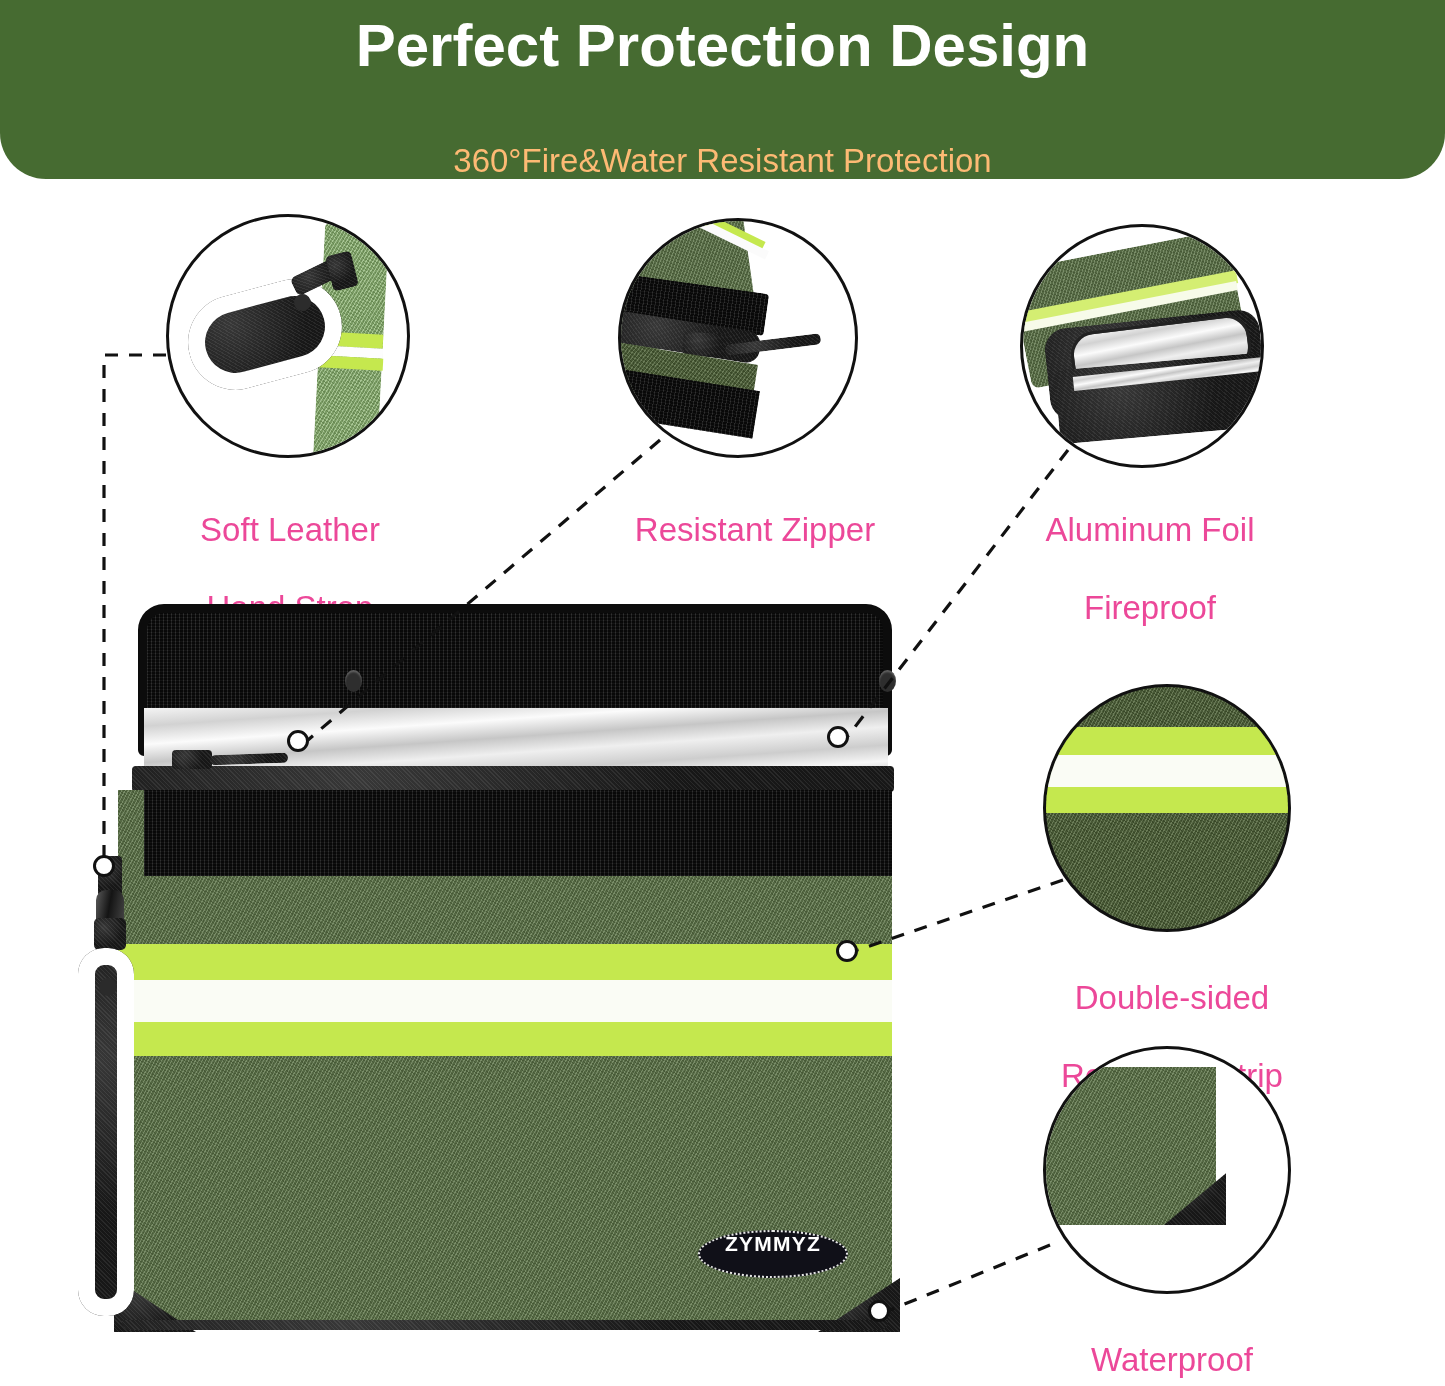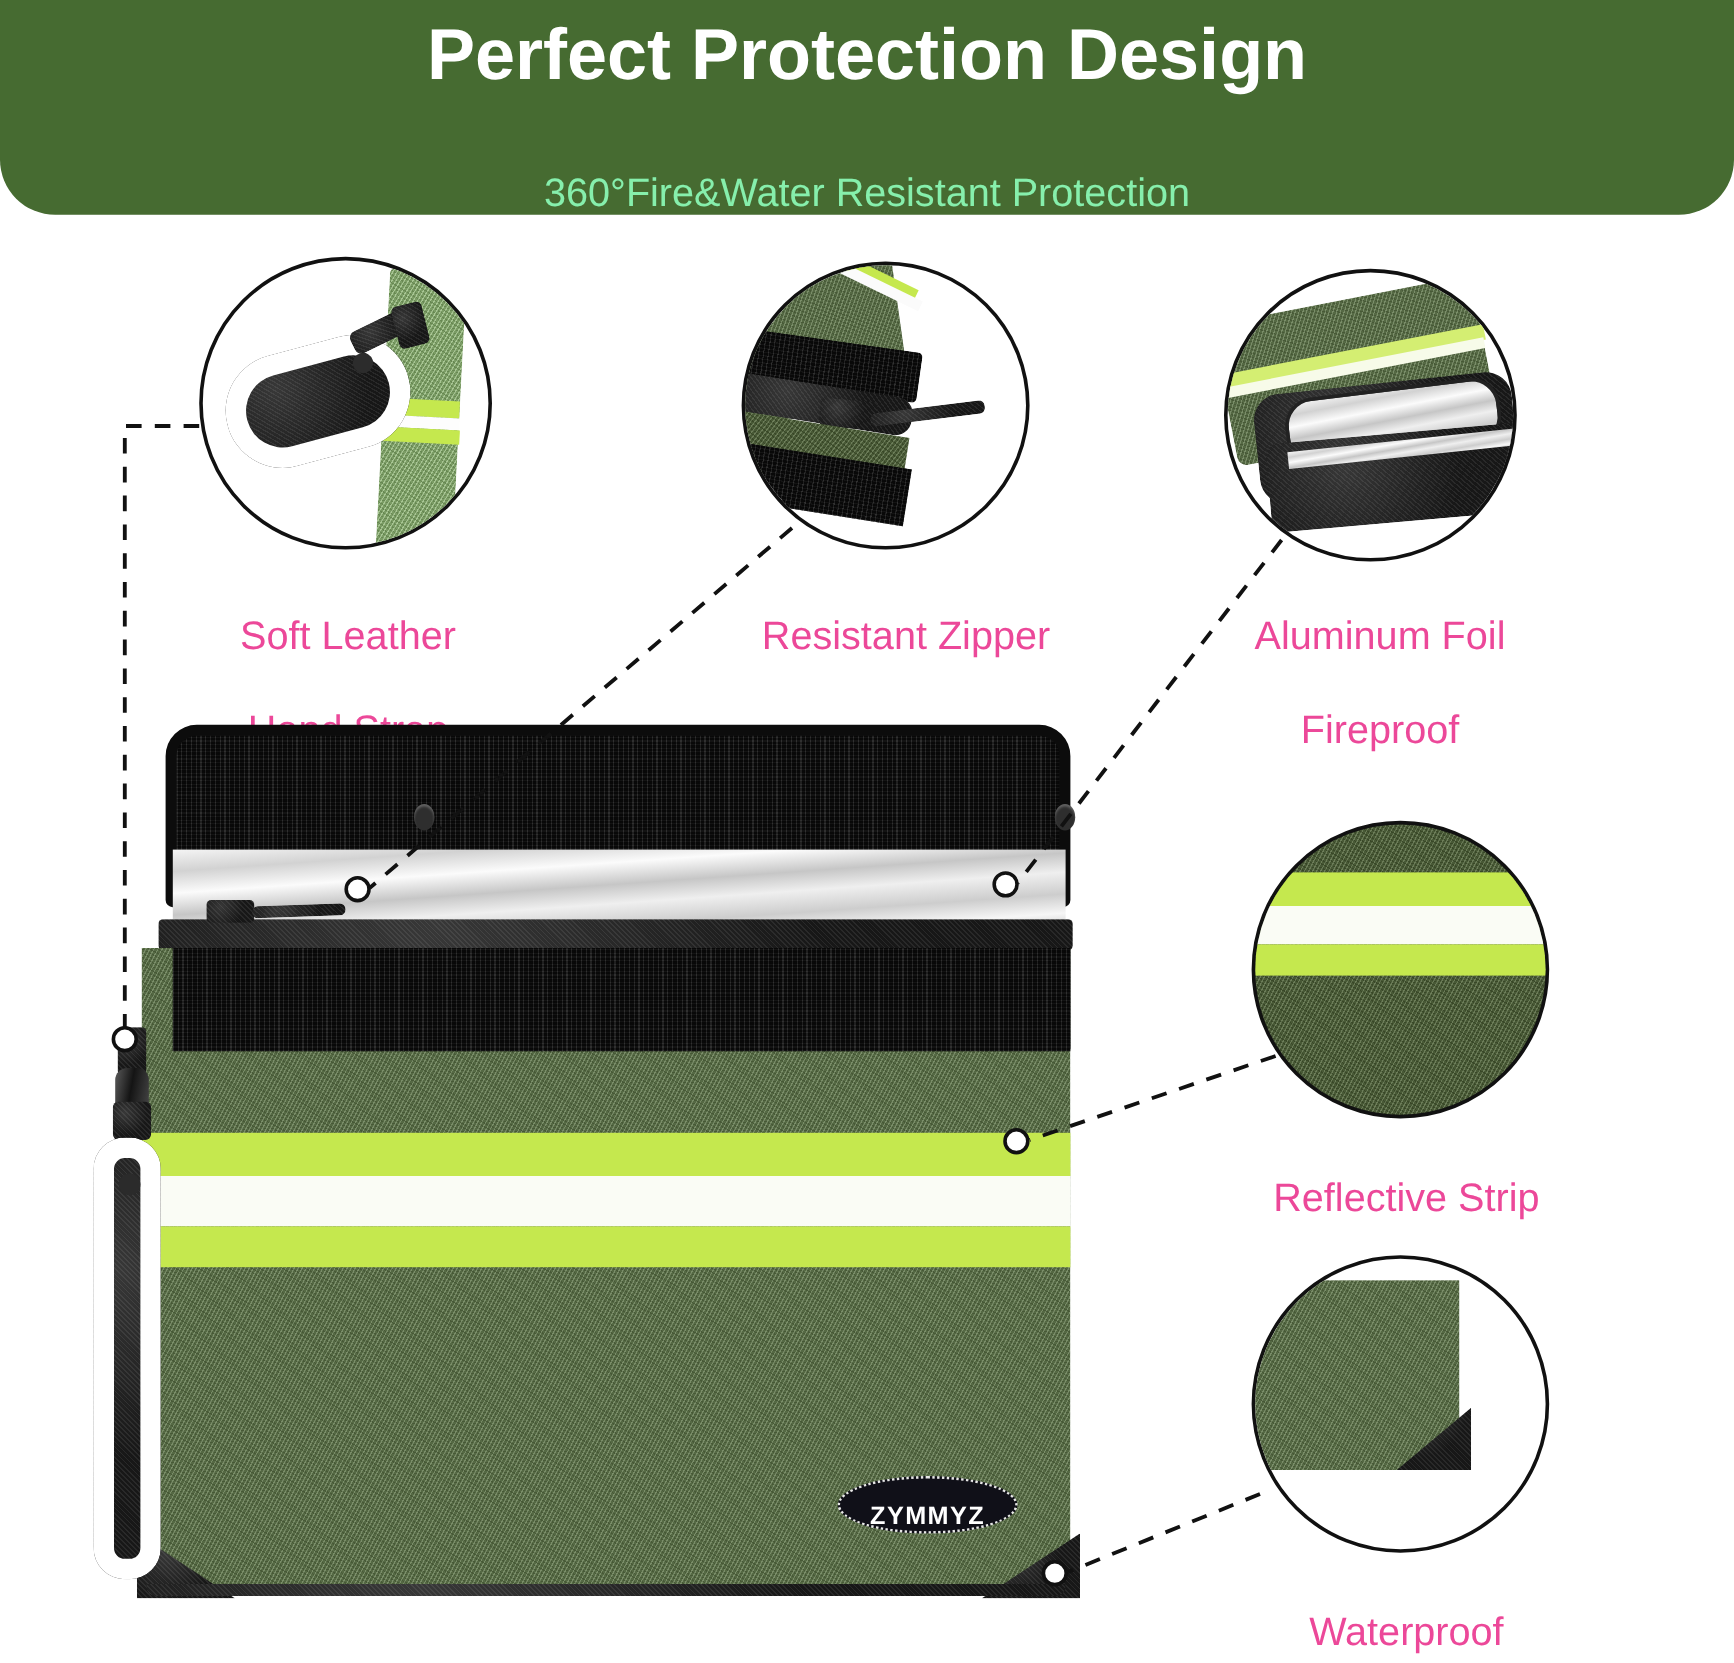--- a/index.html
+++ b/index.html
@@ -6,21 +6,21 @@
   body{width:1445px;height:1386px;position:relative;overflow:hidden;
        font-family:"Liberation Sans","DejaVu Sans",sans-serif;}
 
   
   .header{position:absolute;left:0;top:0;width:1445px;height:179px;
           background:#466B31;border-bottom-left-radius:46px;border-bottom-right-radius:46px;
           display:flex;flex-direction:column;align-items:center;justify-content:space-between;
           padding-top:14px;box-sizing:border-box;}
   .header-title{color:#ffffff;font-size:60px;font-weight:bold;line-height:1.08;
                 letter-spacing:0px;text-align:center;white-space:nowrap;}
-  .header-sub{color:#86efac;font-size:33px;font-weight:normal;line-height:1.1;
+  .header-sub{color:#fdba74;font-size:33px;font-weight:normal;line-height:1.1;
               margin-top:9px;text-align:center;white-space:nowrap;}
 
   
   .callout{position:absolute;border-radius:50%;overflow:hidden;
            border:3px solid #111111;background:#ffffff;box-sizing:border-box;}
   .cap{position:absolute;text-align:center;color:#ec4899;font-size:33px;
        line-height:1.18;white-space:pre-line;}
 
   
   .fabric-dark{
@@ -55,21 +55,21 @@
     background-image:repeating-linear-gradient(90deg, rgba(255,255,255,.08) 0 1px, rgba(0,0,0,.4) 1px 4px),
                      repeating-linear-gradient(0deg, rgba(255,255,255,.05) 0 1px, rgba(0,0,0,.3) 1px 3px);
   }
 
   
   .bag{position:absolute;}
   .stripe-lime{background:#C5E84E;}
   .stripe-white{background:#FAFCF5;}
 
   .logo-badge{position:absolute;border-radius:50%;background:#101018;
-      display:flex;align-items:flex-end;justify-content:center;
+      display:flex;align-items:flex-start;justify-content:center;
       border:2px dotted #e8e8e8;box-sizing:border-box;}
   .logo-badge span{color:#ffffff;font-size:21px;font-weight:bold;letter-spacing:1.2px;}
 
   
   .dot{position:absolute;width:22px;height:22px;border-radius:50%;
        background:#ffffff;border:3px solid #111;box-sizing:border-box;z-index:40;}
   svg.leaders{position:absolute;left:0;top:0;width:1445px;height:1386px;
               pointer-events:none;z-index:30;}
 </style>
 </head>
@@ -147,20 +147,21 @@
   <div>Aluminum Foil</div>
   <div>Fireproof</div>
 </div>
 
 <div class="callout fabric-dark" style="left:1043px;top:684px;width:248px;height:248px;">
   <div style="position:absolute;left:0;top:40px;width:248px;height:28px;background:#C5E84E;"></div>
   <div style="position:absolute;left:0;top:68px;width:248px;height:32px;background:#FAFCF5;"></div>
   <div style="position:absolute;left:0;top:100px;width:248px;height:26px;background:#C5E84E;"></div>
 </div>
 <div class="cap" style="left:1022px;top:940px;width:300px;">
+  <div>Double-sided</div>
   <div>Reflective Strip</div>
 </div>
 
 <div class="callout" style="left:1043px;top:1046px;width:248px;height:248px;">
   <div class="fabric-mid" style="position:absolute;left:-40px;top:18px;width:210px;height:158px;"></div>
   <div class="leather" style="position:absolute;left:118px;top:104px;width:62px;height:72px;
               clip-path:polygon(0% 100%, 100% 28%, 100% 100%);"></div>
 </div>
 <div class="cap" style="left:1022px;top:1302px;width:300px;">
   <div>Waterproof</div>

